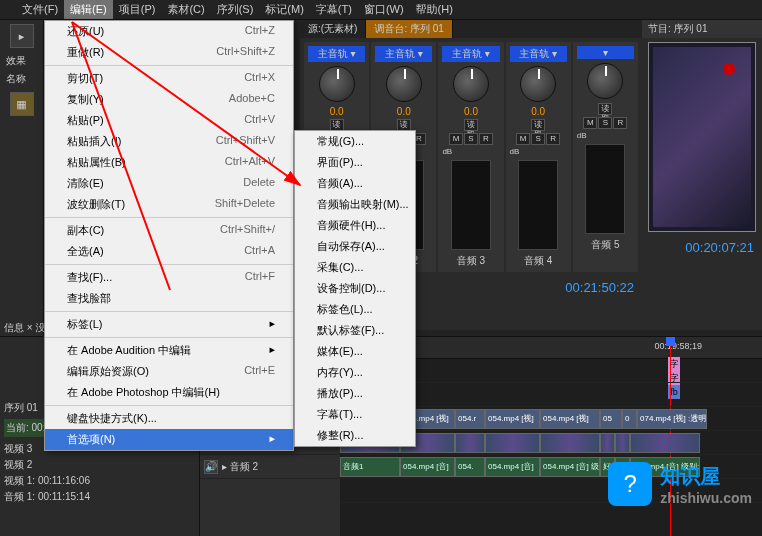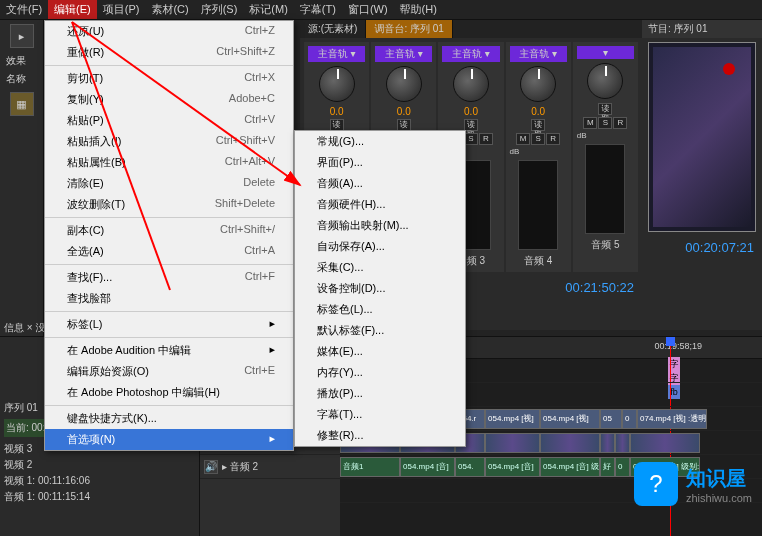--- a/index.html
+++ b/index.html
@@ -1,44 +1,44 @@
 <!DOCTYPE html>
 <html><head>
 <meta charset="utf-8">
 <style>
 * { margin: 0; padding: 0; box-sizing: border-box; font-family: "Microsoft YaHei", sans-serif; }
 body { background: #232323; color: #ccc; font-size: 11px; width: 762px; height: 536px; overflow: hidden; position: relative; }
 
-.menubar { background: #232323; height: 20px; display: flex; align-items: center; padding: 0 0; border-bottom: 1px solid #111; }
+.menubar { background: #232323; height: 20px; display: flex; align-items: center; padding: 0 16px; border-bottom: 1px solid #111; }
 .menubar span { padding: 2px 6px; cursor: pointer; }
-.menubar .active { background: #b91c1c; color: #fff; }
+.menubar .active { background: #737373; color: #fff; }
 
 .workspace { display: flex; height: 516px; }
 .left-col { width: 44px; background: #2a2a2a; border-right: 1px solid #111; }
 .left-col .tool { width: 24px; height: 24px; margin: 4px auto; background: #3a3a3a; border: 1px solid #555; display: flex; align-items: center; justify-content: center; }
 .panel-label { background: #2a2a2a; padding: 2px 6px; font-size: 10px; }
 
 .dropdown { position: absolute; background: #f0f0f0; color: #000; border: 1px solid #999; box-shadow: 2px 2px 6px rgba(0,0,0,0.5); font-size: 11px; z-index: 100; }
 .dropdown .item { display: flex; justify-content: space-between; padding: 3px 18px 3px 22px; white-space: nowrap; }
 .dropdown .item.selected { background: #3875d7; color: #fff; }
 .dropdown .item.has-sub::after { content: "▸"; margin-left: 20px; }
 .dropdown .sep { border-top: 1px solid #ccc; margin: 2px 0; }
 .dropdown .shortcut { color: #666; margin-left: 30px; }
 .dropdown .item.selected .shortcut { color: #fff; }
 
 #edit-menu { left: 44px; top: 20px; width: 250px; }
-#prefs-menu { left: 294px; top: 130px; width: 172px; }
+#prefs-menu { left: 294px; top: 130px; width: 122px; }
 
 .mixer-area { position: absolute; left: 300px; top: 20px; right: 120px; height: 310px; background: #2a2a2a; }
 .mixer-tabs { display: flex; background: #222; height: 18px; font-size: 10px; }
 .mixer-tabs span { padding: 2px 8px; border-right: 1px solid #111; }
 .mixer-tabs .active { background: #a16207; }
 .mixer-strips { display: flex; padding: 4px; gap: 2px; }
 .strip { width: 68px; background: #333; padding: 4px; text-align: center; }
-.strip-label { background: #6d28d9; font-size: 10px; padding: 1px; margin-bottom: 4px; }
+.strip-label { background: #1d4ed8; font-size: 10px; padding: 1px; margin-bottom: 4px; }
 .knob { width: 36px; height: 36px; border-radius: 50%; background: radial-gradient(circle at 40% 40%, #666, #222); margin: 4px auto; border: 1px solid #111; position: relative; }
 .knob::after { content: ""; position: absolute; width: 2px; height: 10px; background: #fff; top: 2px; left: 17px; }
 .knob-val { color: #ff9a00; font-size: 10px; }
 .btn-row { display: flex; justify-content: center; gap: 1px; margin: 2px 0; }
 .btn-row span { width: 14px; height: 12px; background: #222; border: 1px solid #555; font-size: 8px; line-height: 10px; }
 .meter { width: 40px; height: 90px; background: #111; margin: 4px auto; border: 1px solid #444; }
 .track-name { font-size: 10px; color: #ccc; margin-top: 2px; }
 .timecode { color: #38a0ff; font-size: 13px; text-align: right; padding: 4px 8px; }
 
 .program { position: absolute; right: 0; top: 20px; width: 120px; height: 310px; background: #2a2a2a; }
@@ -62,21 +62,21 @@
 .clip { height: 20px; border: 1px solid #666; font-size: 8px; overflow: hidden; white-space: nowrap; padding: 0 2px; display: flex; align-items: center; }
 .clip.v { background: #4a5a7a; color: #fff; }
 .clip.a { background: #2a5a3a; color: #cfe; }
 .clip.thumb { background: linear-gradient(90deg,#3a4a6a,#5a4a8a,#3a4a6a); }
 .marker { position: absolute; width: 12px; height: 14px; background: #d48ad4; color: #000; font-size: 9px; text-align: center; line-height: 14px; }
 
 .watermark { position: absolute; right: 10px; bottom: 30px; display: flex; align-items: center; gap: 8px; z-index: 200; }
 .wm-icon { width: 44px; height: 44px; background: #0099ff; border-radius: 8px; display: flex; align-items: center; justify-content: center; color: #fff; font-size: 24px; }
 .wm-text { color: #0099ff; }
 .wm-text .big { font-size: 20px; font-weight: bold; }
-.wm-text .small { font-size: 11px; color: #888; }
+.wm-text .small { font-size: 14px; color: #888; font-weight: bold; }
 
 .arrow { position: absolute; pointer-events: none; z-index: 150; }
 </style>
 </head>
 <body>
 
 <div class="menubar">
   <span>文件(F)</span>
   <span class="active">编辑(E)</span>
   <span>项目(P)</span>
@@ -279,22 +279,22 @@
     <div class="item has-sub selected">
       <span>首选项(N)</span>
       <span class="shortcut"></span>
     </div>
   </div>
 
 <div class="dropdown" id="prefs-menu">
     <div class="item">常规(G)...</div>
     <div class="item">界面(P)...</div>
     <div class="item">音频(A)...</div>
+    <div class="item">音频输出映射(M)...</div>
     <div class="item">音频硬件(H)...</div>
-    <div class="item">音频输出映射(M)...</div>
     <div class="item">自动保存(A)...</div>
     <div class="item">采集(C)...</div>
     <div class="item">设备控制(D)...</div>
     <div class="item">标签色(L)...</div>
     <div class="item">默认标签(F)...</div>
     <div class="item">媒体(E)...</div>
     <div class="item">内存(Y)...</div>
     <div class="item">播放(P)...</div>
     <div class="item">字幕(T)...</div>
     <div class="item">修整(R)...</div>

